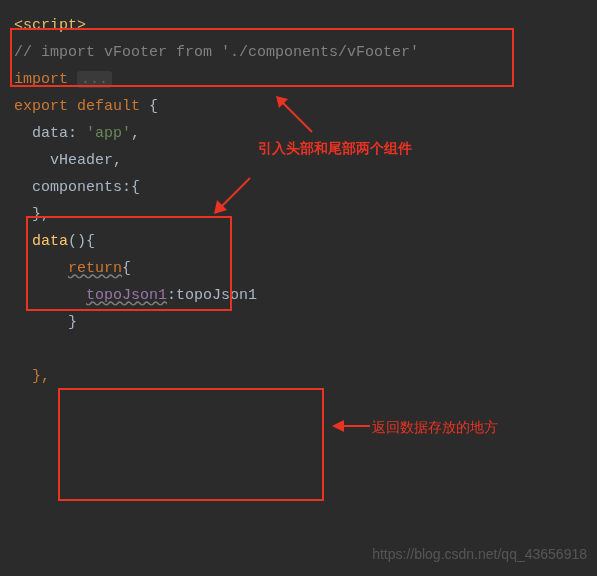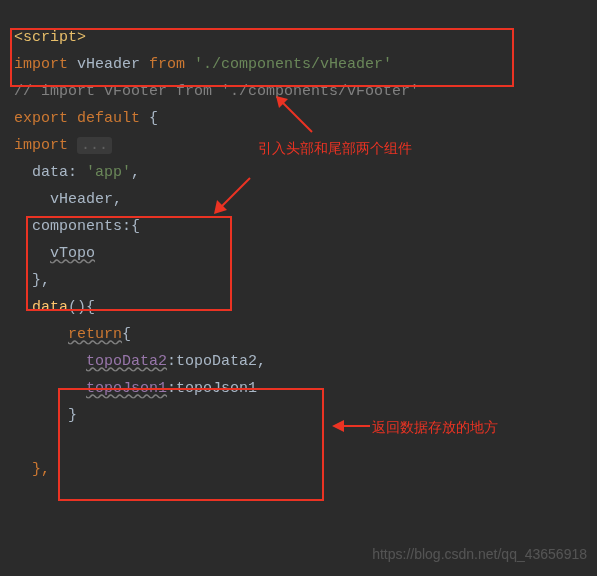--- a/index.html
+++ b/index.html
@@ -7,21 +7,21 @@
     background: #2b2b2b;
     font-family: "Consolas", "Courier New", monospace;
     font-size: 15px;
     color: #a9b7c6;
     width: 597px;
     height: 576px;
     overflow: hidden;
     position: relative;
   }
   .editor {
-    padding: 24px 0 8px 14px;
+    padding: 12px 0 8px 14px;
     line-height: 27px;
     position: relative;
   }
   .line { white-space: pre; position: relative; }
   .kw { color: #cc7832; }
   .id { color: #a9b7c6; }
   .str { color: #6a8759; }
   .comment { color: #808080; }
   .punc { color: #a9b7c6; }
   .fn { color: #ffc66d; }
@@ -38,21 +38,21 @@
   .box1 { left: 10px; top: 28px; width: 504px; height: 59px; }
   .box2 { left: 26px; top: 216px; width: 206px; height: 95px; }
   .box3 { left: 58px; top: 388px; width: 266px; height: 113px; }
 
   .annotation {
     position: absolute;
     color: #eb3323;
     font-family: "Microsoft YaHei", sans-serif;
     font-size: 14px;
   }
-  .ann1 { left: 258px; top: 140px; }
+  .ann1 { left: 258px; top: 140px; font-weight: bold; }
   .ann2 { left: 372px; top: 419px; }
 
   .arrow {
     position: absolute;
     pointer-events: none;
   }
   .arrow svg { display:block; }
 
   .watermark {
     position: absolute;
@@ -62,45 +62,42 @@
     font-family: Arial, sans-serif;
     font-size: 14px;
   }
 </style>
 </head>
 <body>
 
 <div class="editor">
   <div class="line"><span class="tag">&lt;script&gt;</span></div>
 
-  <div class="line"><span class="kw">import</span> <span class="id">vHeader</span> <span class="kw">from</span> <span class="str">'./components/vHeader'</span></div>
 
   <div class="line"><span class="comment">// import vFooter from './components/vFooter'</span></div>
 
+  <div class="line"><span class="kw">import</span> <span class="fold">...</span></div>
+
   <div class="line"><span class="kw">export</span> <span class="kw">default</span> <span class="punc">{</span></div>
-
-  <div class="line"><span class="kw">import</span> <span class="fold">...</span></div>
 
   <div class="line">  <span class="id">data</span><span class="punc">: </span><span class="str">'app'</span><span class="punc">,</span></div>
 
   <div class="line">    <span class="id">vHeader</span><span class="punc">,</span></div>
 
   <div class="line">  <span class="id">components</span><span class="punc">:{</span></div>
 
 
-  <div class="line">    <span class="id underline">vTopo</span></div>
 
   <div class="line">  <span class="punc">},</span></div>
 
   <div class="line">  <span class="fn">data</span><span class="punc">(){</span></div>
 
   <div class="line">      <span class="kw underline">return</span><span class="punc">{</span></div>
 
 
-  <div class="line">        <span class="prop underline">topoData2</span><span class="id">:topoData2,</span></div>
 
   <div class="line">        <span class="prop underline">topoJson1</span><span class="id">:topoJson1</span></div>
 
   <div class="line">      <span class="punc">}</span></div>
 
   <div class="line">&nbsp;</div>
 
   <div class="line">  <span class="kw">},</span></div>
 </div>
 

